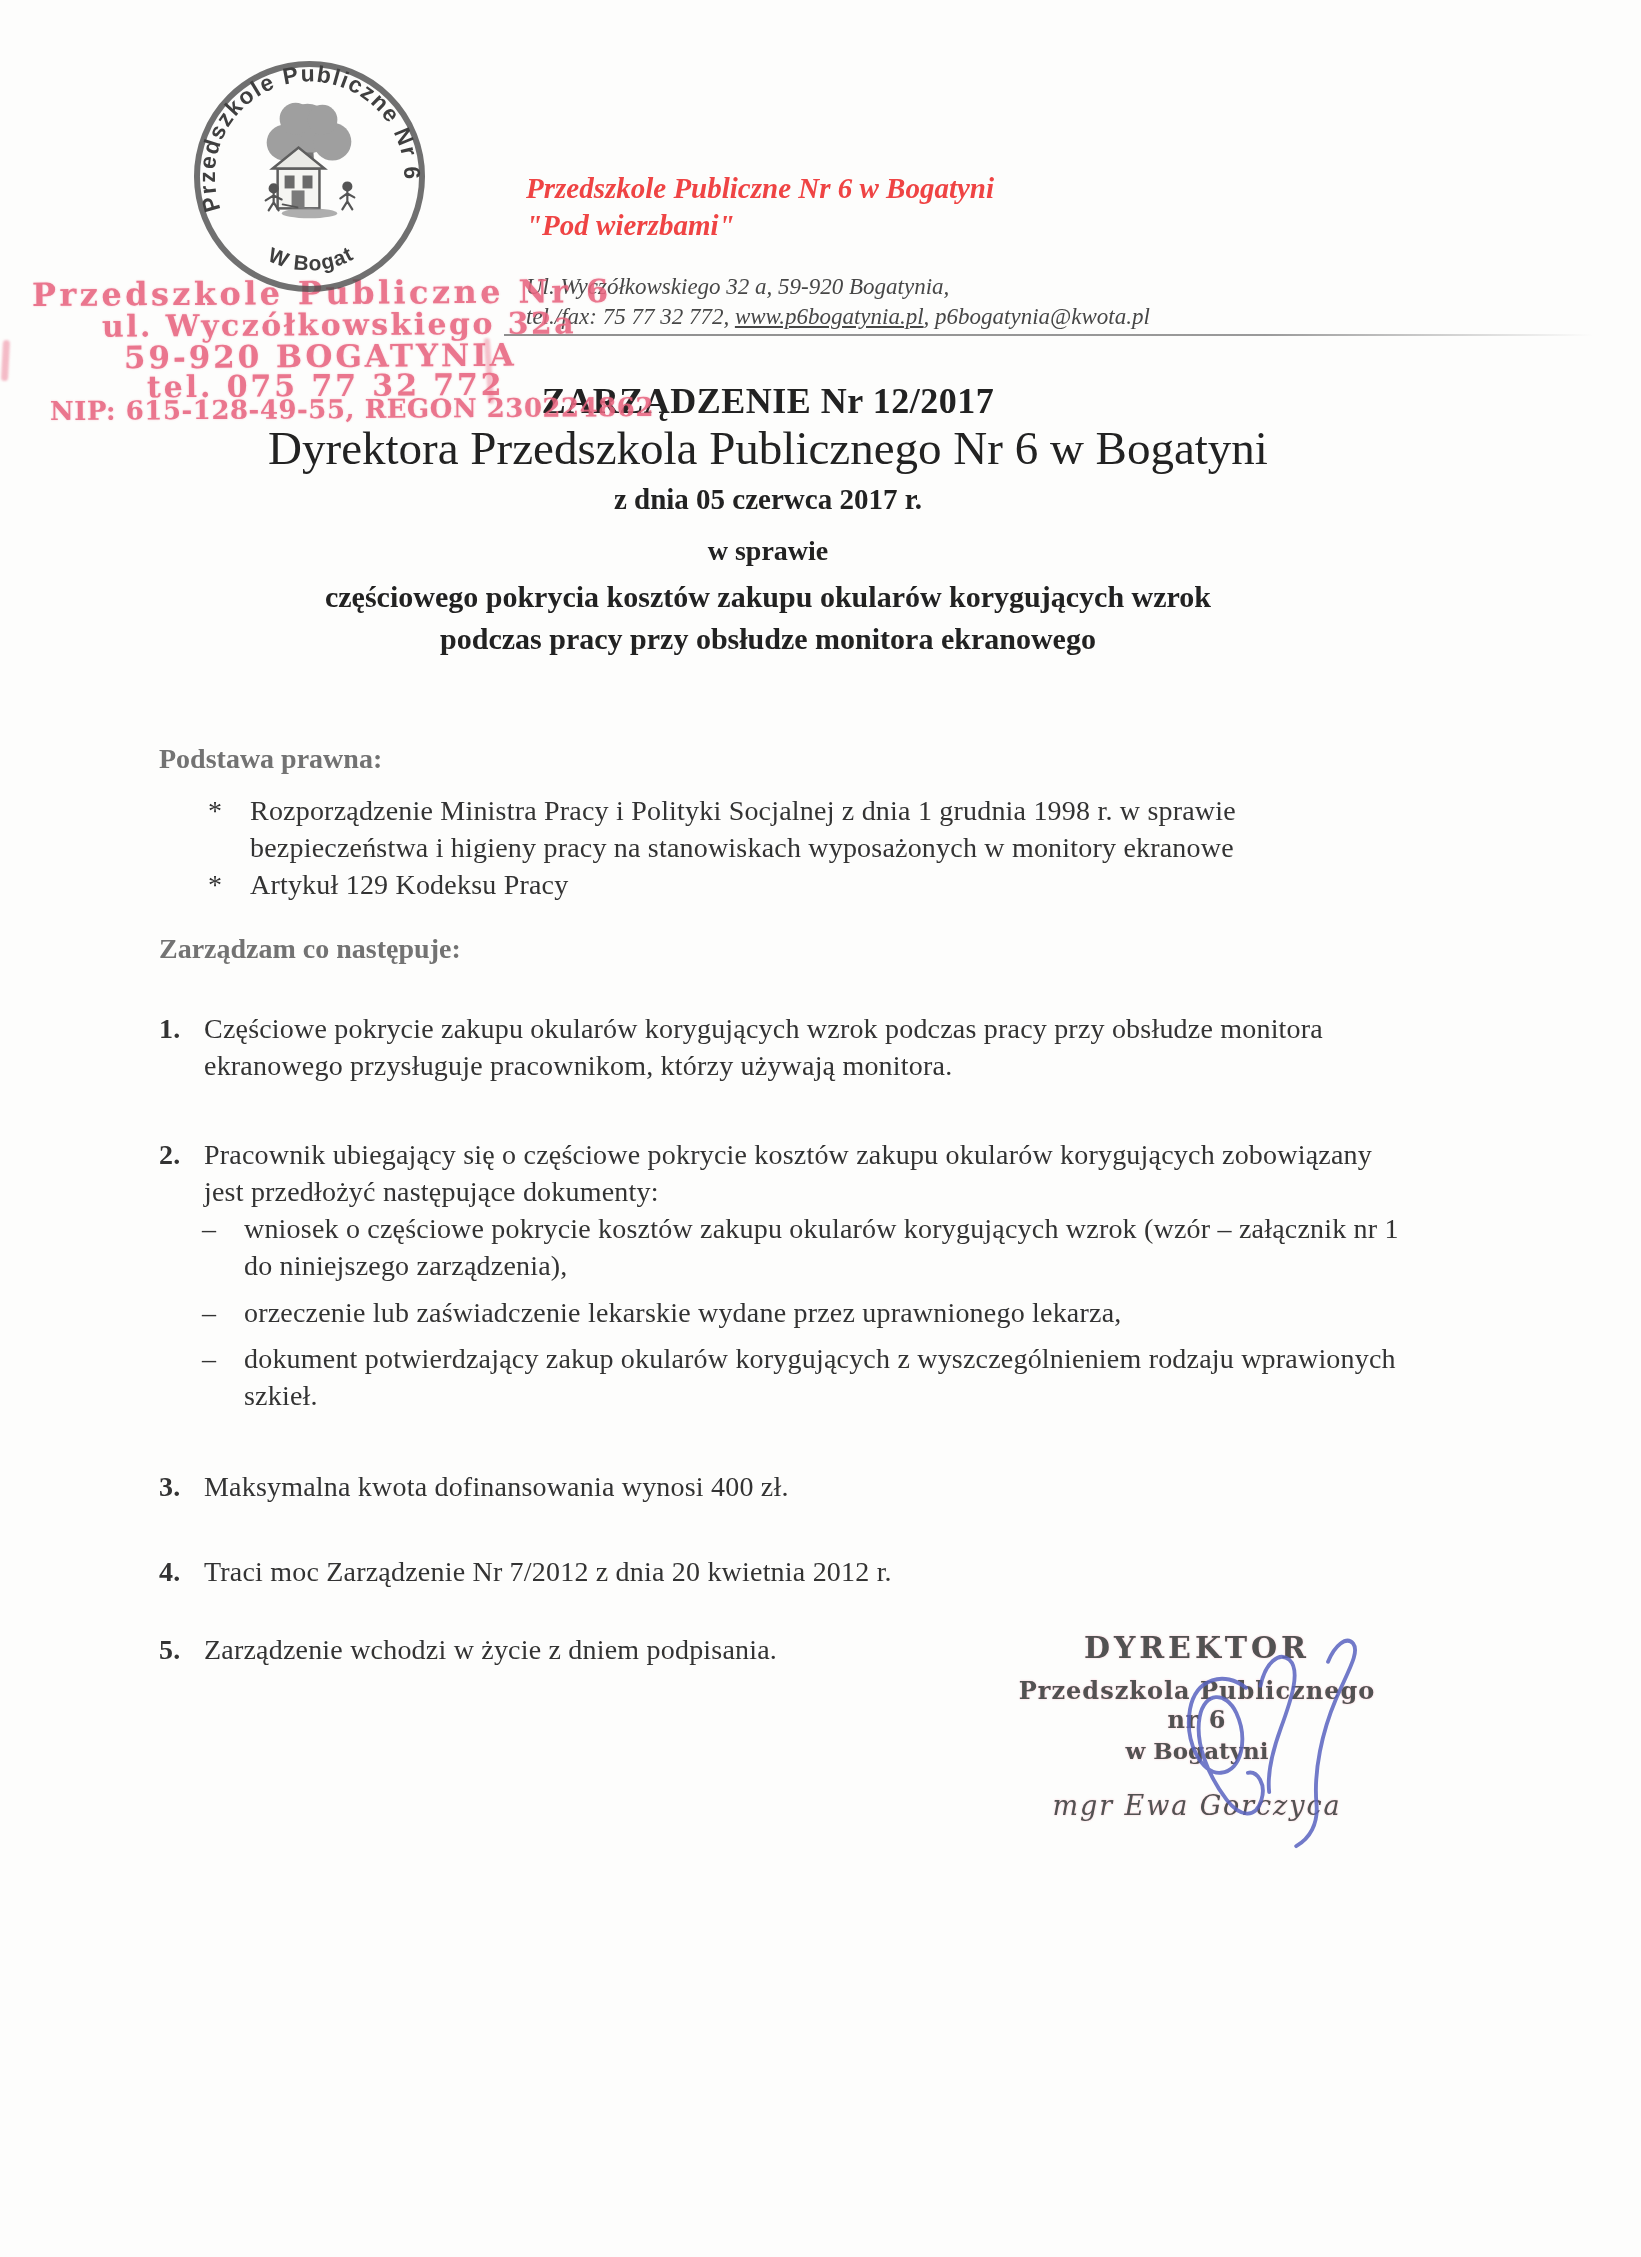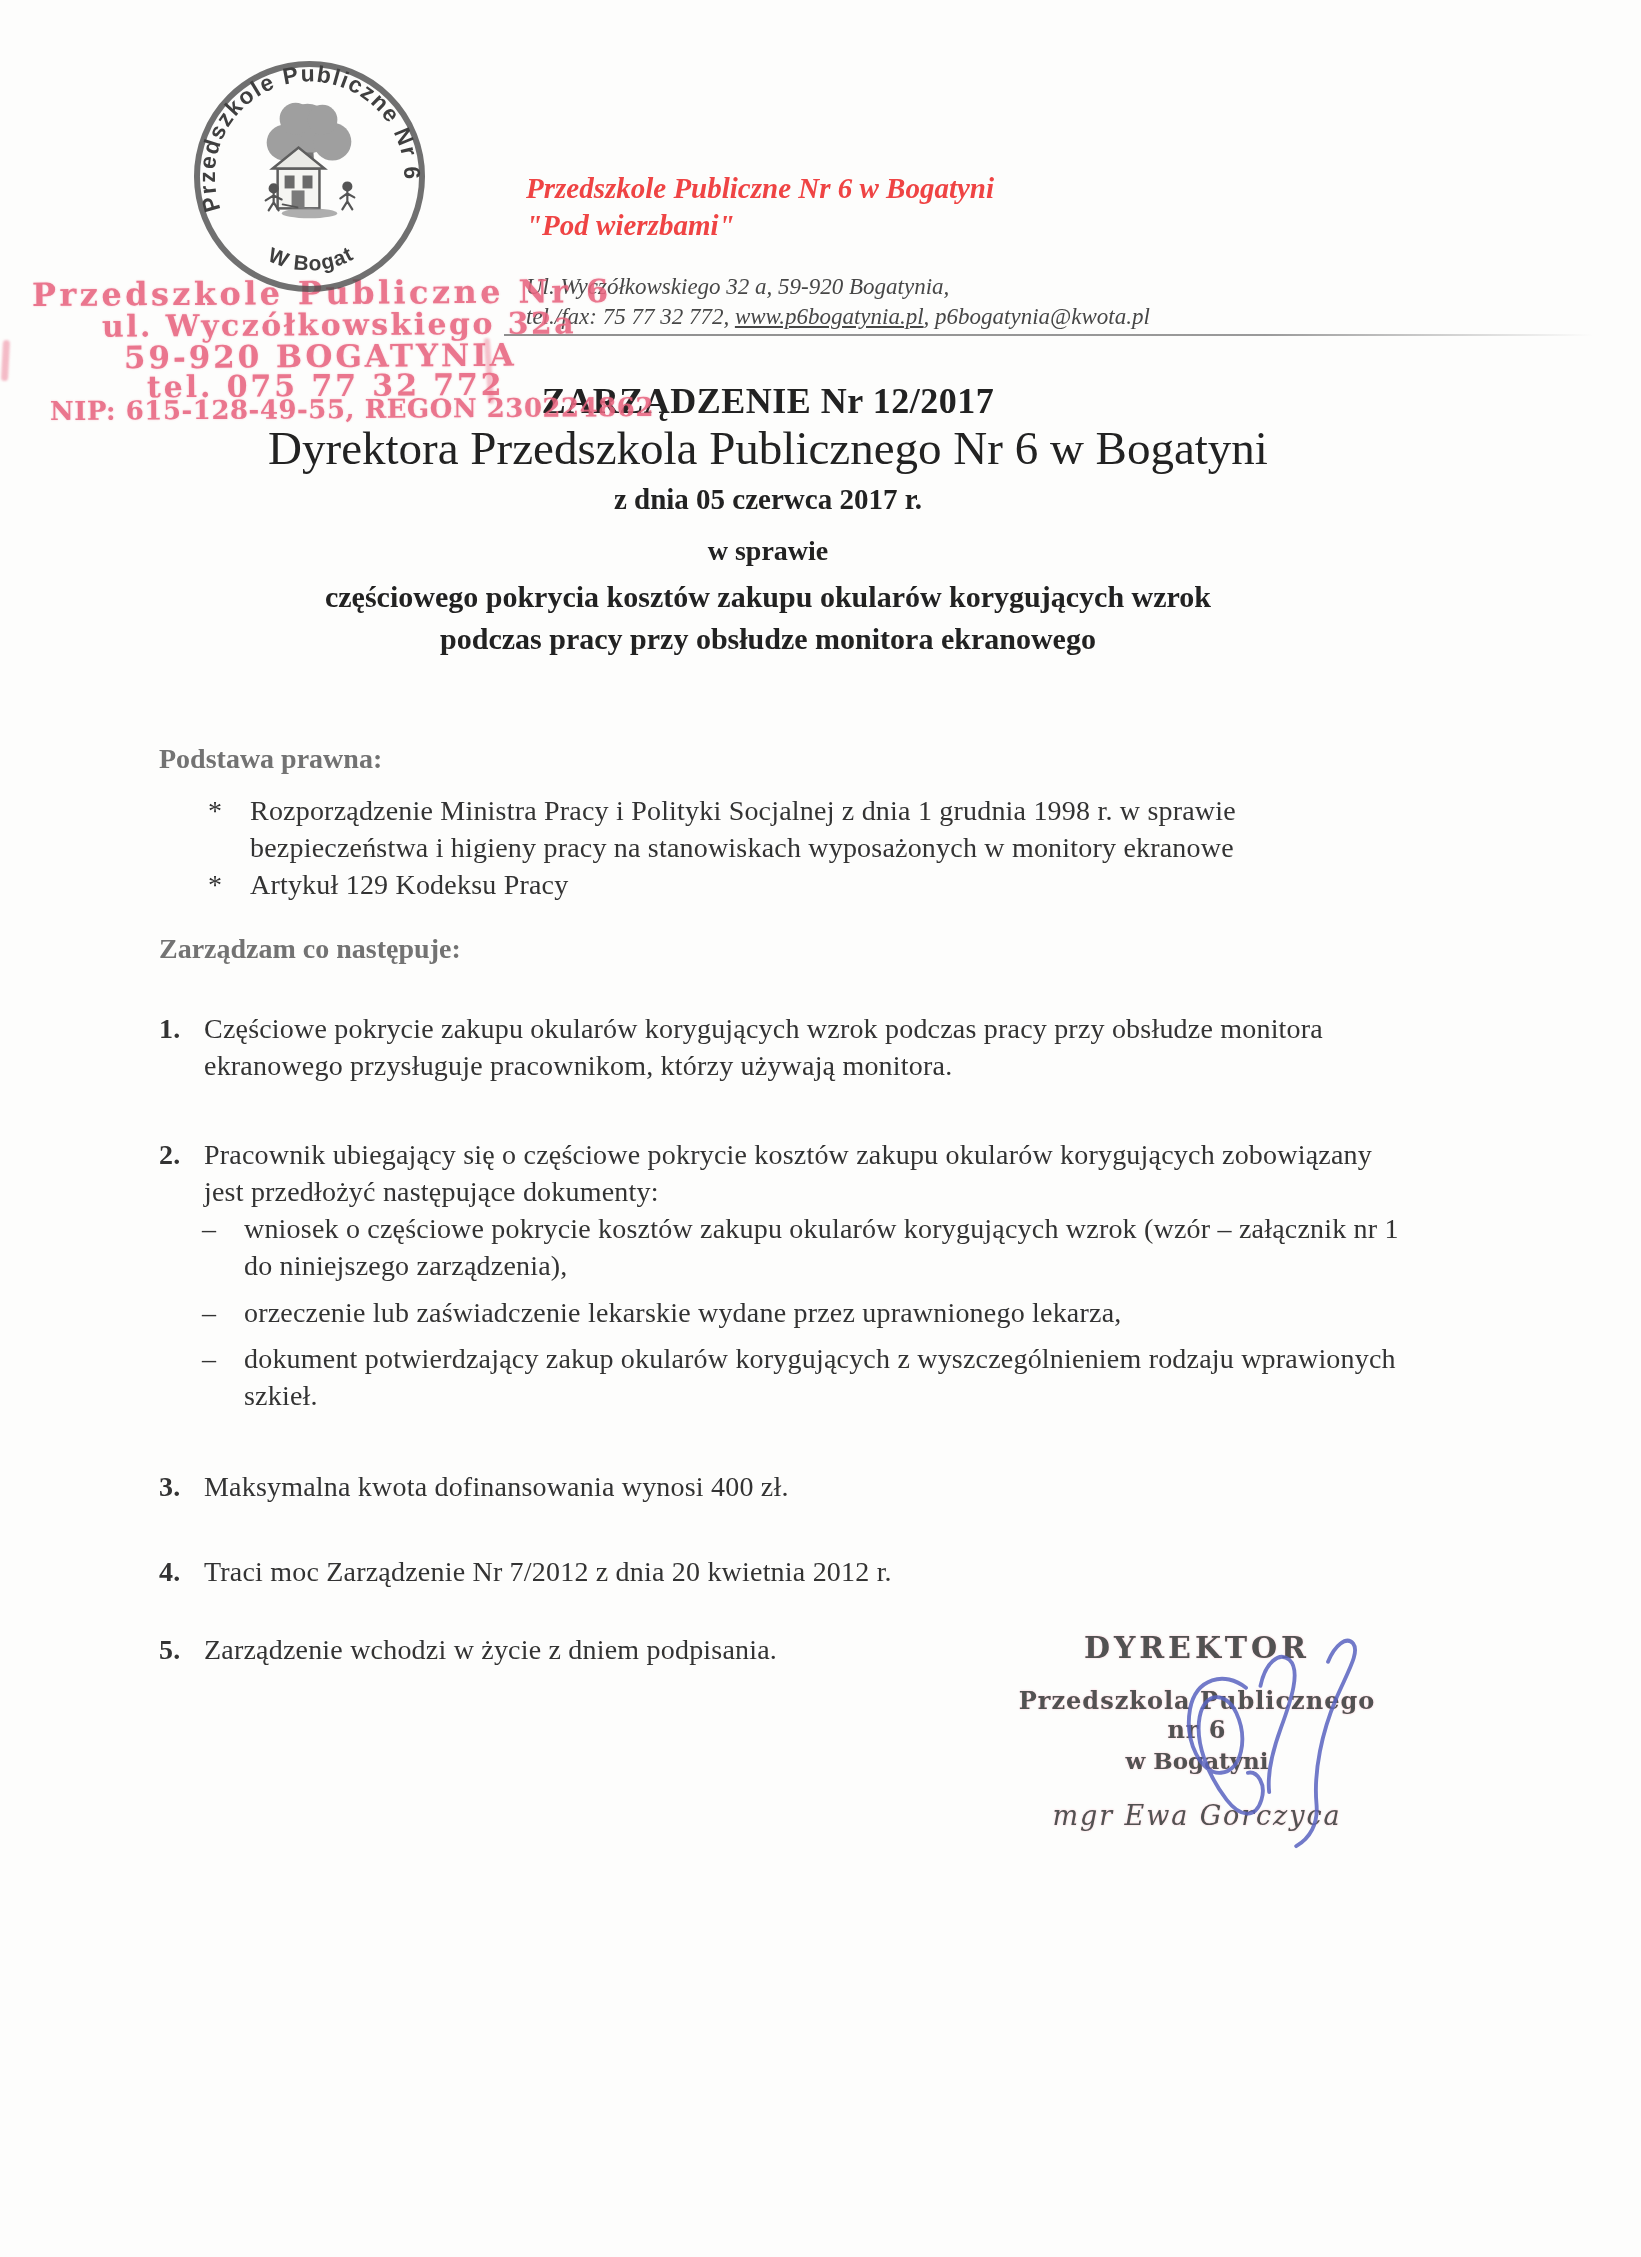--- a/index.html
+++ b/index.html
@@ -65,21 +65,21 @@
   .dashrow .dtxt{width:1159px;}
   .after-sub{margin-bottom:54px;}
 
   
   .sig-stamp{position:absolute;left:1004px;top:1630px;width:386px;text-align:center;z-index:2;}
   .sig-stamp div{
     font-family:"DejaVu Serif",serif;color:#404040;opacity:.9;
     text-shadow:0 0 1.9px rgba(239,116,144,.5);
   }
   .sg1{font-size:30px;font-weight:700;letter-spacing:3.9px;}
-  .sg2{font-size:24px;font-weight:700;margin-top:21px;letter-spacing:1px;opacity:.8;}
+  .sg2{font-size:24px;font-weight:700;margin-top:11px;letter-spacing:1px;opacity:.8;}
   .sg3{font-size:23px;font-weight:700;margin-top:2.9px;opacity:.75;}
   .sg4{font-size:27px;font-weight:400;font-style:italic;margin-top:26px;letter-spacing:1.9px;opacity:.85;}
   .sig-ink{position:absolute;left:1130px;top:1628px;z-index:3;}
 
   
   .art{position:absolute;background:#ec7b93;border-radius:3.9px;filter:blur(1px);}
   .art1{left:1.9px;top:340px;width:6.8px;height:41px;opacity:.5;transform:rotate(3deg);}
   .art2{left:486px;top:338px;width:5.8px;height:66px;opacity:.45;transform:rotate(-4deg);}
 </style>
 </head>

